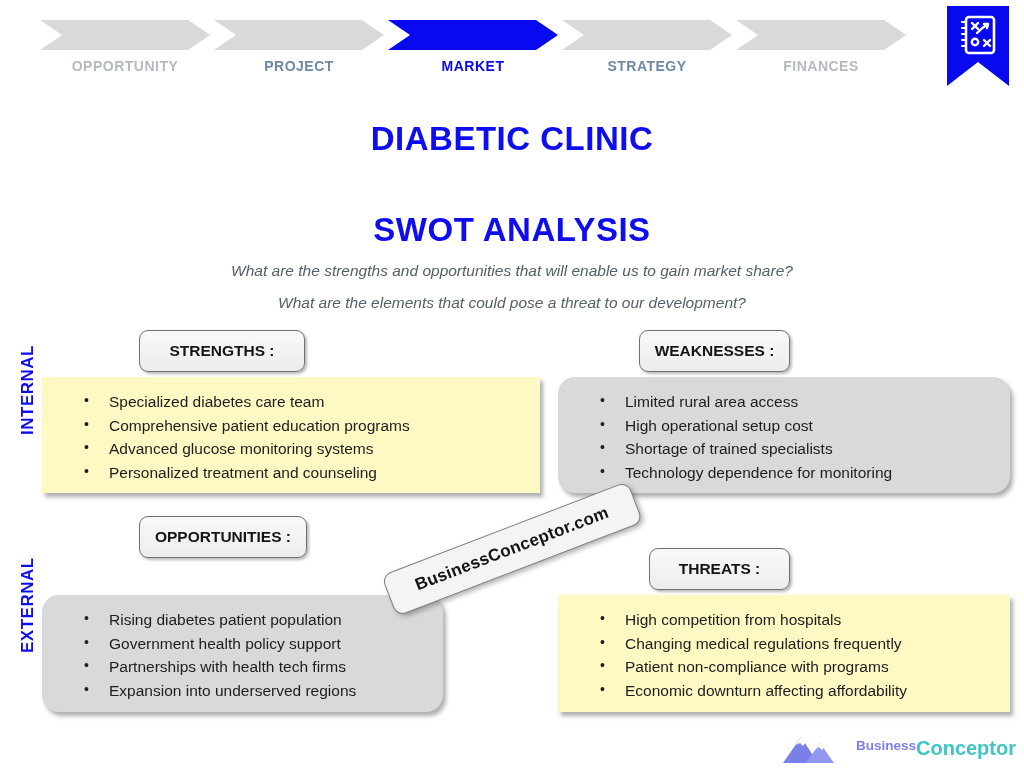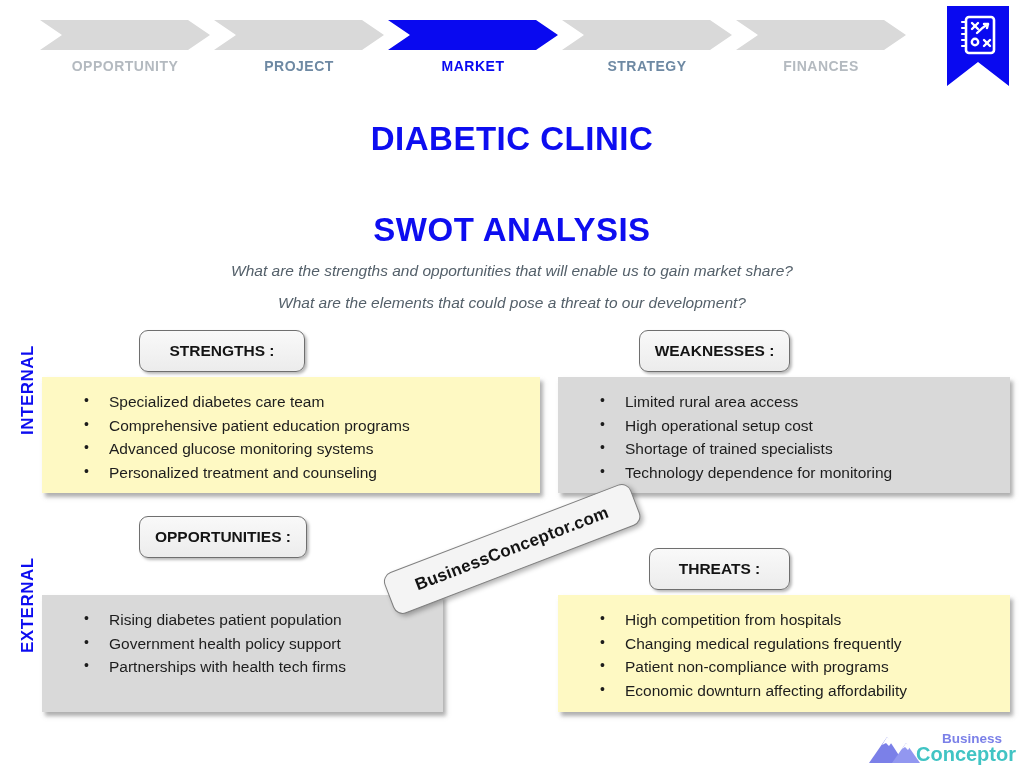--- a/index.html
+++ b/index.html
@@ -39,21 +39,21 @@
            display:flex; align-items:center; justify-content:center;
            font-size:15.5px; font-weight:bold; color:#141414;
            box-shadow:2px 2px 3px rgba(0,0,0,0.28); }
   .badge-strengths     { left:139px; top:330px; width:166px; }
   .badge-weaknesses    { left:639px; top:330px; width:151px; }
   .badge-opportunities { left:139px; top:516px; width:168px; }
   .badge-threats       { left:649px; top:548px; width:141px; }
 
   .box { position:absolute; box-shadow:3px 4px 4px rgba(110,110,110,0.55); z-index:1; }
   .box-blue { background:#fef9c3; }
-  .box-gray { background:#d9d9d9; }
+  .box-gray { background:#d9d9d9;border-radius:17px; }
   .box-strengths     { left:42px;  top:377px; width:498px; height:116px; }
   .box-weaknesses    { left:558px; top:377px; width:452px; height:116px; }
   .box-opportunities { left:42px;  top:595px; width:401px; height:117px; }
   .box-threats       { left:558px; top:595px; width:452px; height:117px; }
 
   .box ul { list-style:none; padding:13px 8px 0 40px; }
   .box li { position:relative; padding-left:27px; font-size:15.5px; color:#1d1d1d; line-height:23.5px; }
   .box li::before { content:"\2022"; position:absolute; left:2px; top:-1px; font-size:14px; color:#1d1d1d; }
 
   
@@ -65,21 +65,21 @@
 
   
   .watermark { position:absolute; left:512px; top:549px;
                transform:translate(-50%,-50%) rotate(-21deg);
                background:#f4f4f4; border:1.5px solid #7f7f7f; border-radius:10px;
                padding:11px 28px; font-size:17px; font-weight:bold; color:#141414;
                letter-spacing:0.3px; box-shadow:2px 3px 5px rgba(0,0,0,0.3); z-index:3; }
 
   
   .logo { position:absolute; right:8px; bottom:2px; display:flex; align-items:center; z-index:2; }
-  .logo-text { display:flex; flex-direction:column; margin-left:-16px; }
+  .logo-text { display:flex; flex-direction:row; margin-left:-16px; }
   .logo-line1 { font-size:13.5px; font-weight:bold; color:#7b80e8; margin-left:26px; line-height:13px; }
   .logo-line2 { font-size:20px; font-weight:bold; color:#41c4c4; line-height:19px; }
 </style>
 </head>
 <body>
 
 <div class="slide">
 
   <div class="nav">
     <div class="nav-step inactive">
@@ -157,20 +157,21 @@
       <li>High operational setup cost</li>
       <li>Shortage of trained specialists</li>
       <li>Technology dependence for monitoring</li>
     </ul>
   </div>
   <div class="box box-gray box-opportunities">
     <ul>
       <li>Rising diabetes patient population</li>
       <li>Government health policy support</li>
       <li>Partnerships with health tech firms</li>
+      <li>Expansion into underserved regions</li>
     </ul>
   </div>
   <div class="box box-blue box-threats">
     <ul>
       <li>High competition from hospitals</li>
       <li>Changing medical regulations frequently</li>
       <li>Patient non-compliance with programs</li>
       <li>Economic downturn affecting affordability</li>
     </ul>
   </div>

